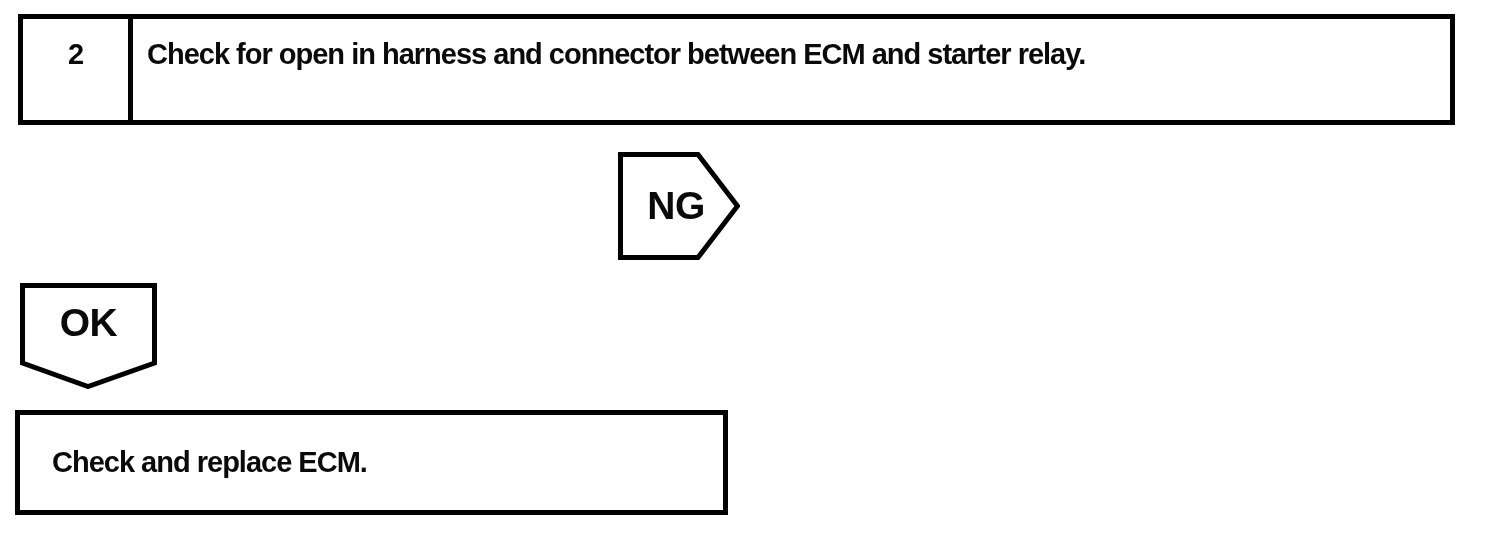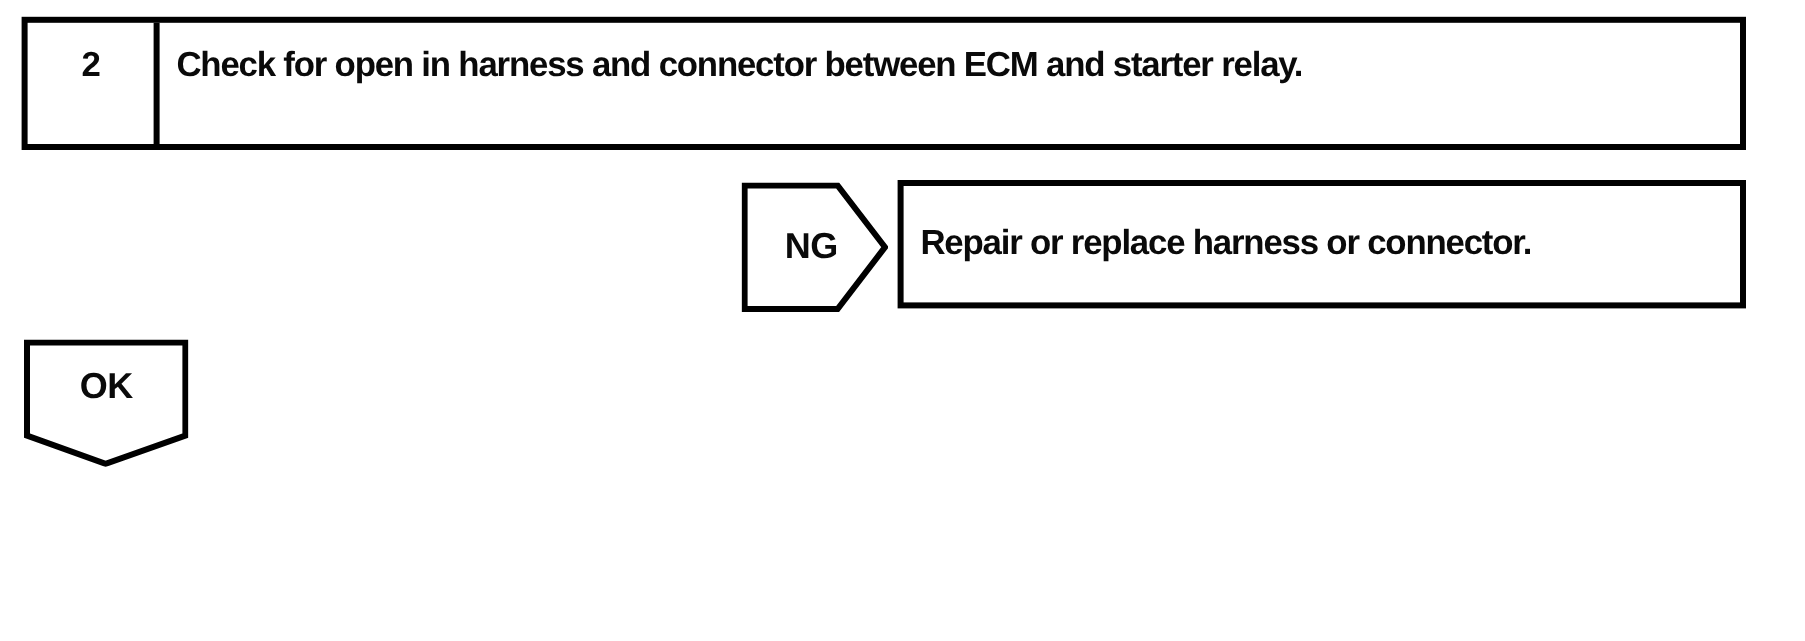--- a/index.html
+++ b/index.html
@@ -49,21 +49,21 @@
     position: absolute;
   }
   .arrow svg {
     display: block;
   }
   .arrow-label {
     position: absolute;
     display: flex;
     align-items: center;
     justify-content: center;
-    font-size: 30px;
+    font-size: 39px;
     letter-spacing: -0.5px;
   }
   .ng-arrow { left: 618px; top: 152px; width: 122px; height: 108px; }
   .ng-arrow .arrow-label { left: 0; top: 0; width: 116px; height: 108px; }
   .ok-arrow { left: 20px; top: 283px; width: 165px; height: 106px; }
   .ok-arrow .arrow-label { left: 0; top: 0; width: 137px; height: 80px; }
   .action-box {
     position: absolute;
     border: 5px solid #000;
     box-sizing: border-box;
@@ -98,25 +98,25 @@
     <div class="step-instruction flow-text">Check for open in harness and connector between ECM and starter relay.</div>
   </div>
 
   <div class="arrow ng-arrow">
     <svg width="122" height="108" viewBox="0 0 122 108">
       <polygon points="2.5,2.5 80,2.5 119.5,54 80,105.5 2.5,105.5" fill="#ffffff" stroke="#000000" stroke-width="5" stroke-linejoin="miter"></polygon>
     </svg>
     <span class="arrow-label">NG</span>
   </div>
 
-  <div class="action-box ng-action-box">
-    <span class="flow-text">Repair or replace harness or connector.</span>
-  </div>
 
   <div class="arrow ok-arrow">
     <svg width="137" height="106" viewBox="0 0 137 106">
       <polygon points="2.5,2.5 134.5,2.5 134.5,80 68,103.5 2.5,80" fill="#ffffff" stroke="#000000" stroke-width="5" stroke-linejoin="miter"></polygon>
     </svg>
     <span class="arrow-label">OK</span>
   </div>
 
+  <div class="action-box ok-action-box">
+    <span class="flow-text">Check and replace ECM.</span>
+  </div>
 
 </div>
 
 </body></html>

